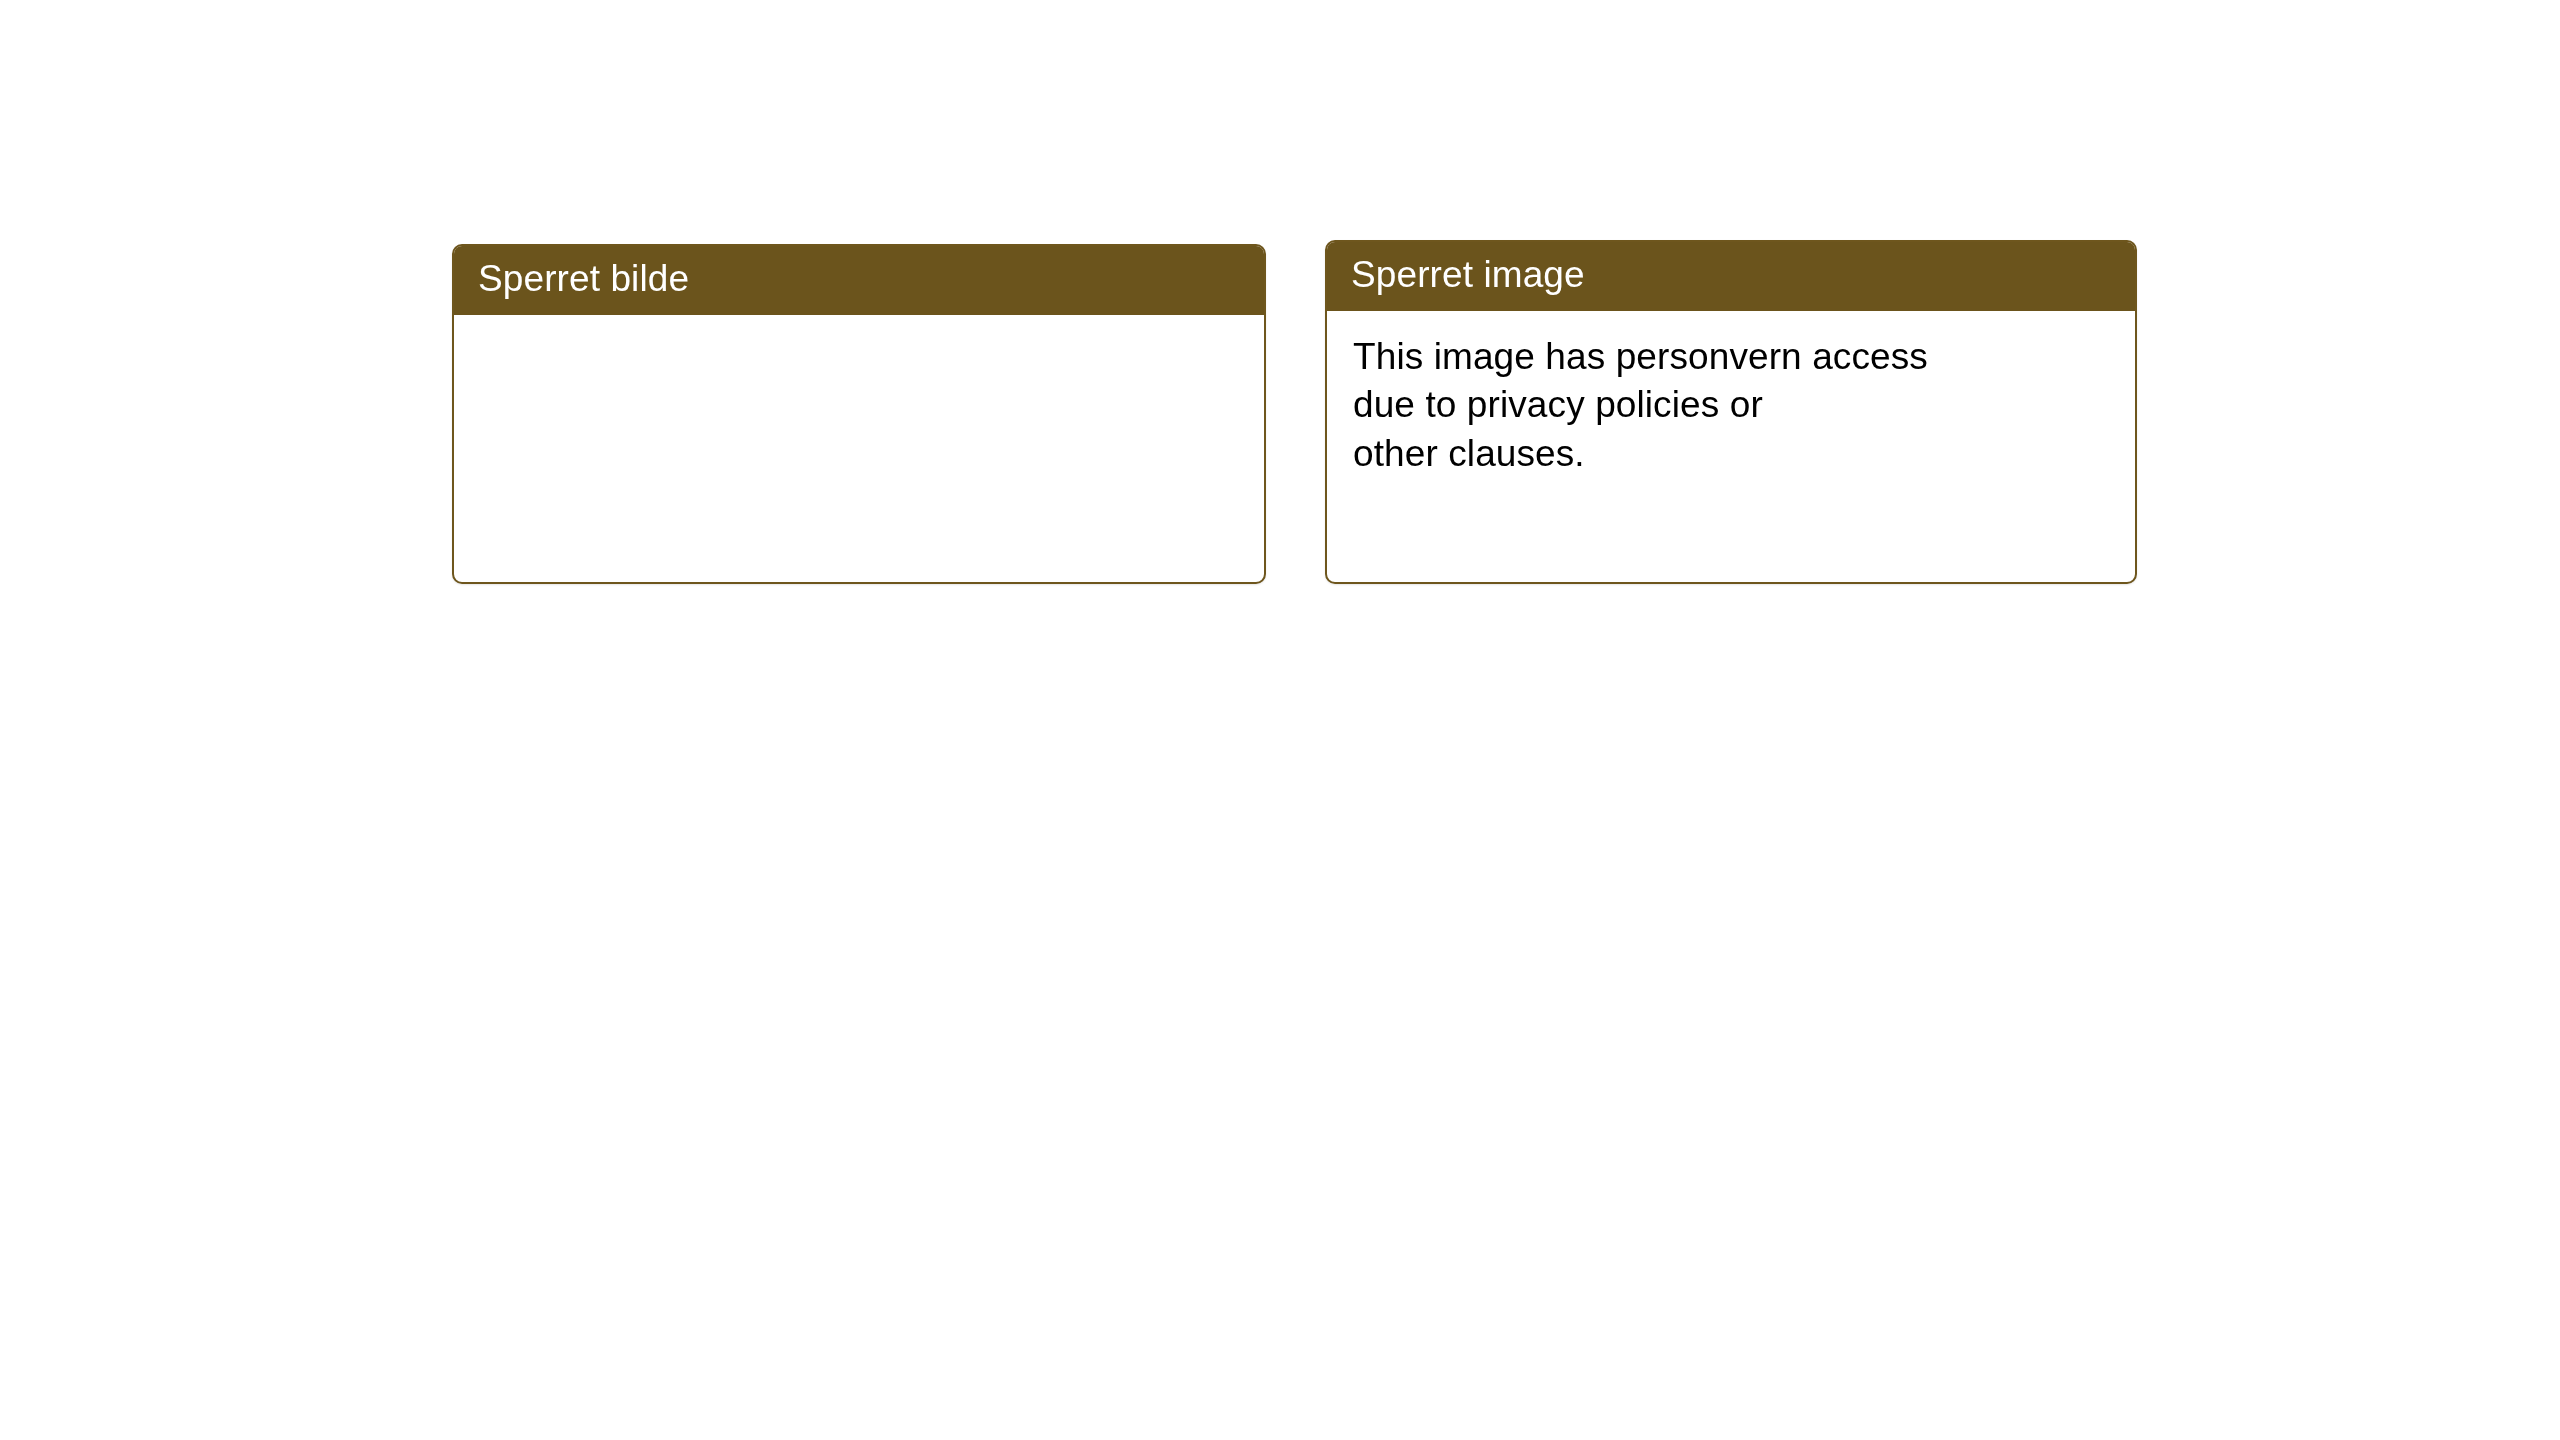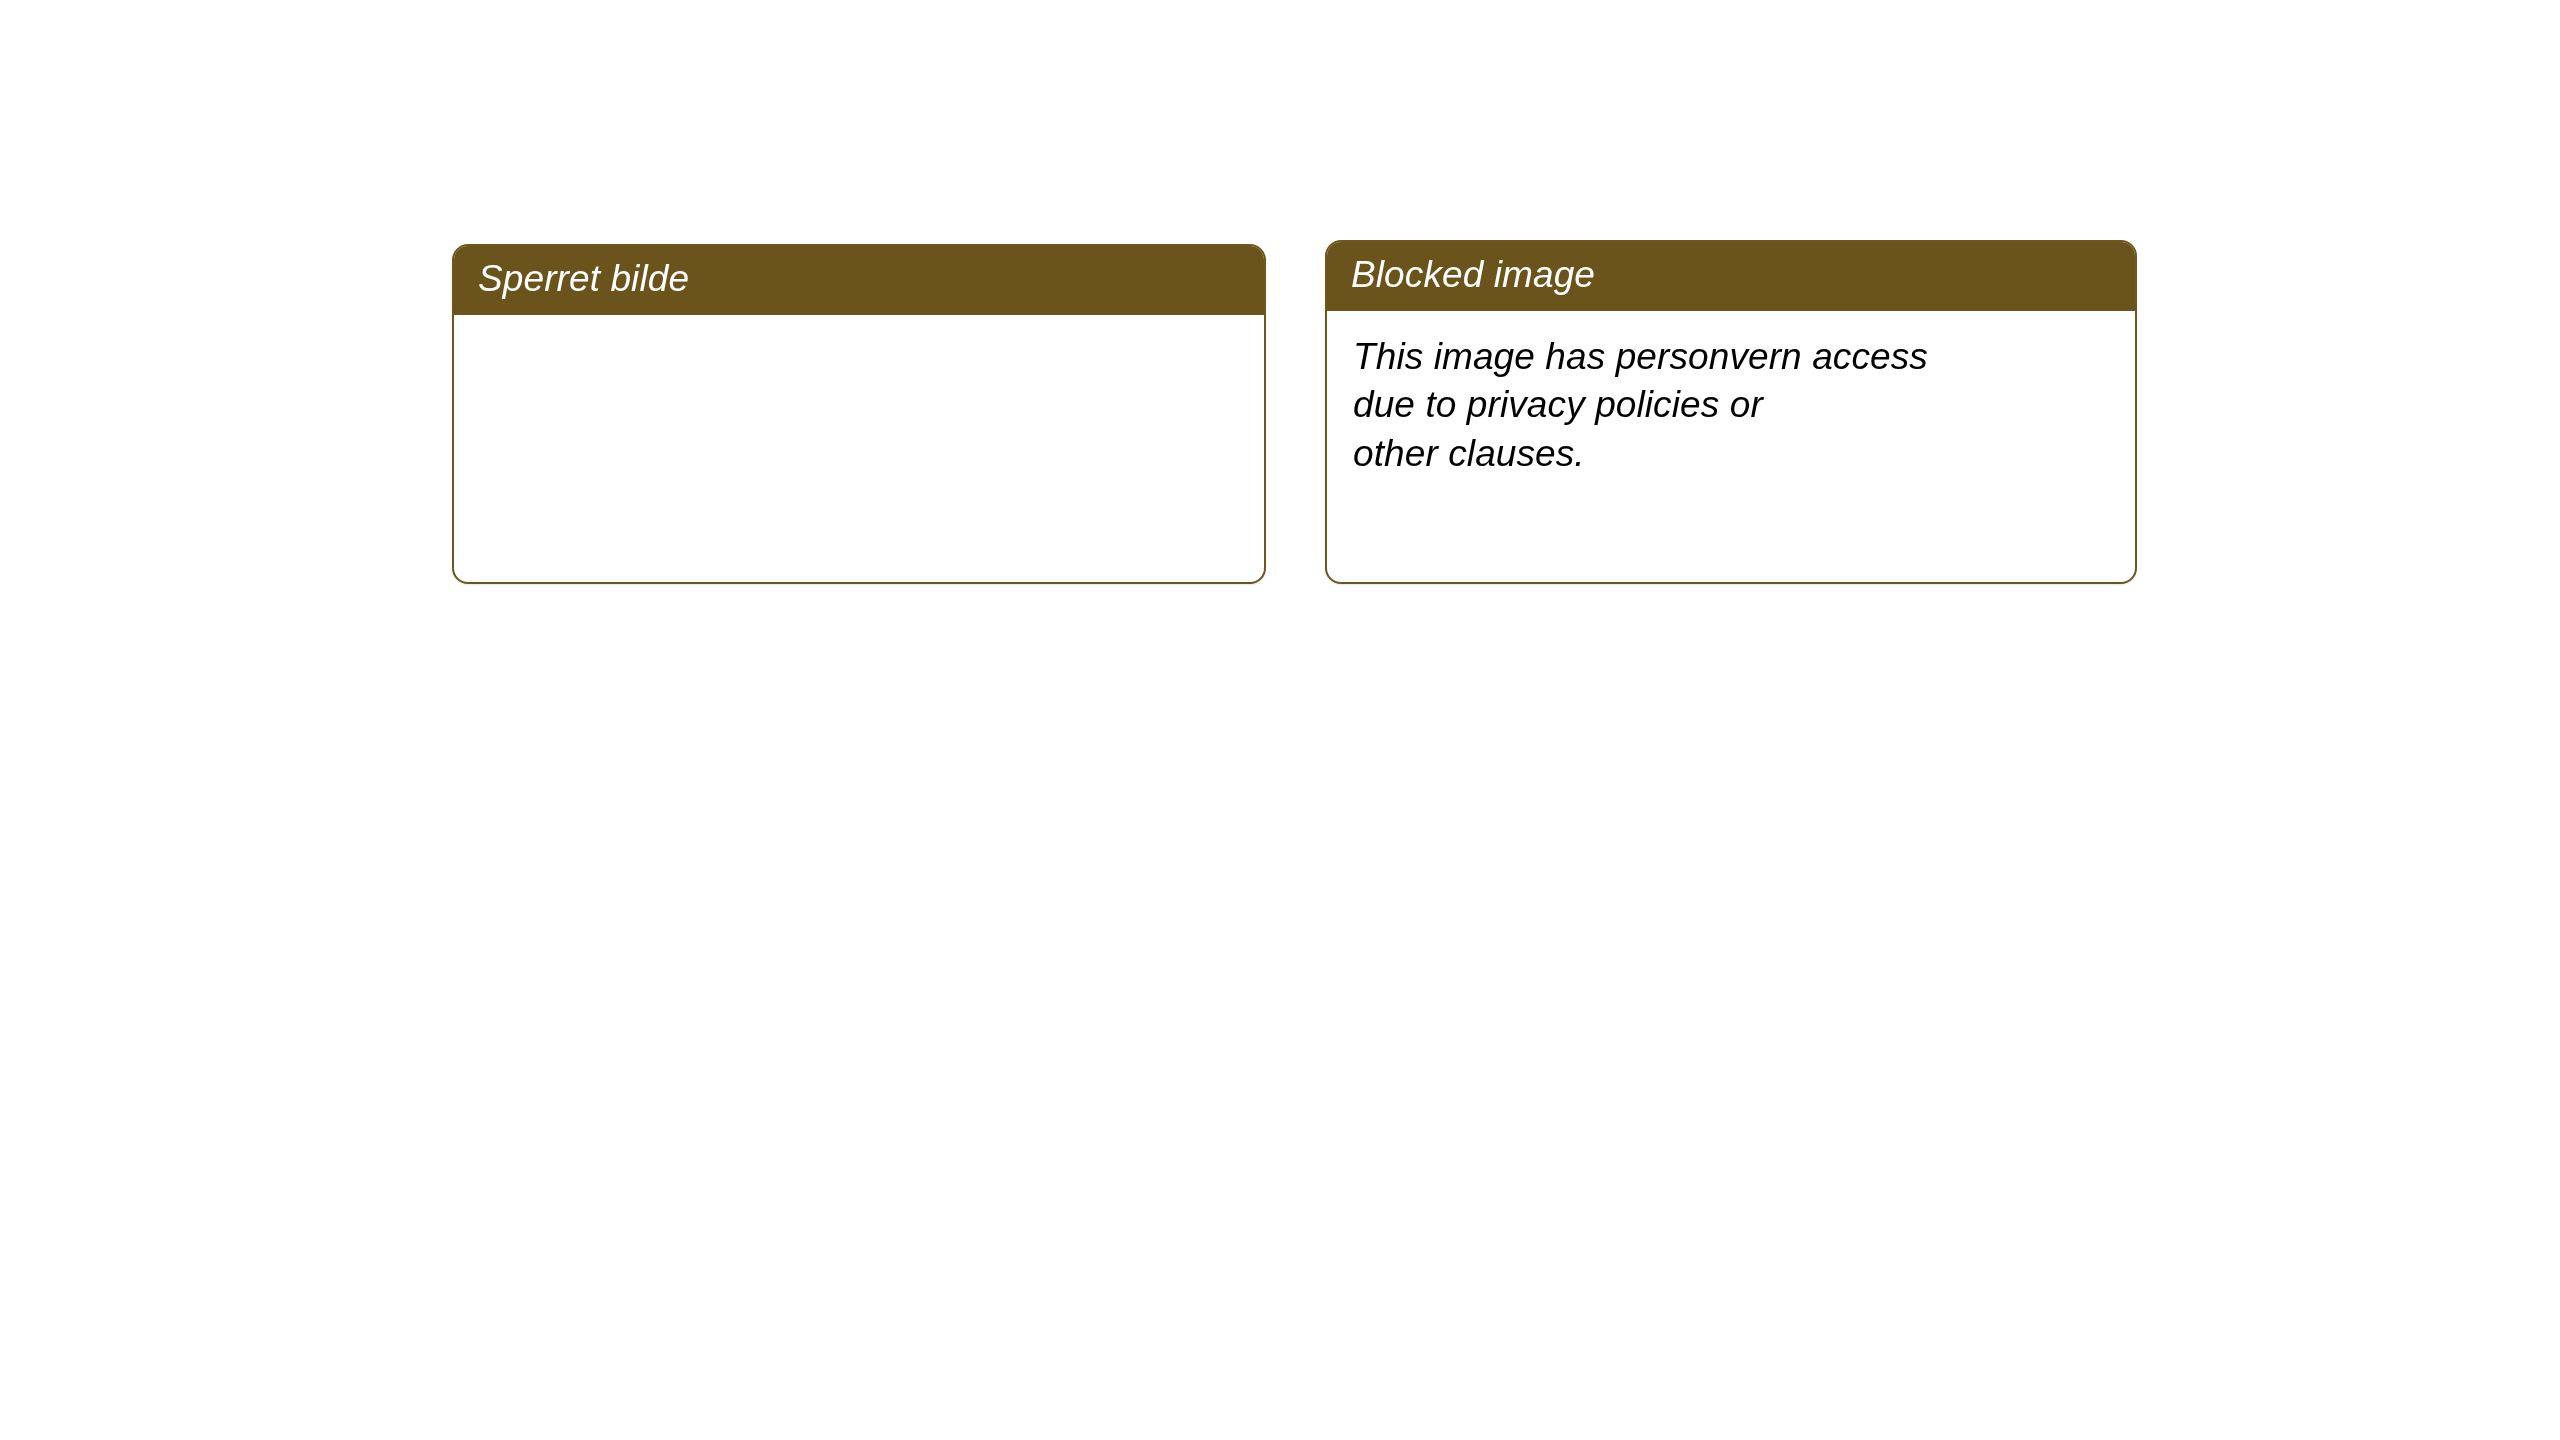--- a/index.html
+++ b/index.html
@@ -18,24 +18,23 @@
     position: relative;
     width: 2560px;
     height: 1440px;
     background: #ffffff;
   }
   .notice-card {
     position: absolute;
     box-sizing: border-box;
     background: #ffffff;
     border: 2px solid #6e561d;
-    border-radius: 16px;
+    border-radius: 10px;
     overflow: hidden;
     box-shadow: 0 1px 2px rgba(0,0,0,0.10);
-    font-style: italic;
   }
   .notice-card .card-header {
     background: #6b541c;
     color: #ffffff;
     font-size: 37px;
     line-height: 1.15;
     padding: 12px 24px 14px 24px;
     white-space: nowrap;
     letter-spacing: 0.1px;
   }
@@ -66,19 +65,19 @@
 </head>
 <body>
 
 <div class="stage">
 
   <div class="notice-card" id="card-no">
     <div class="card-header">Sperret bilde</div>
   </div>
 
   <div class="notice-card" id="card-en">
-    <div class="card-header">Blocked image</div>
+    <div class="card-header">Sperret image</div>
     <div class="card-body">This image has personvern access
 due to privacy policies or
 other clauses.</div>
   </div>
 
 </div>
 
 </body></html>

